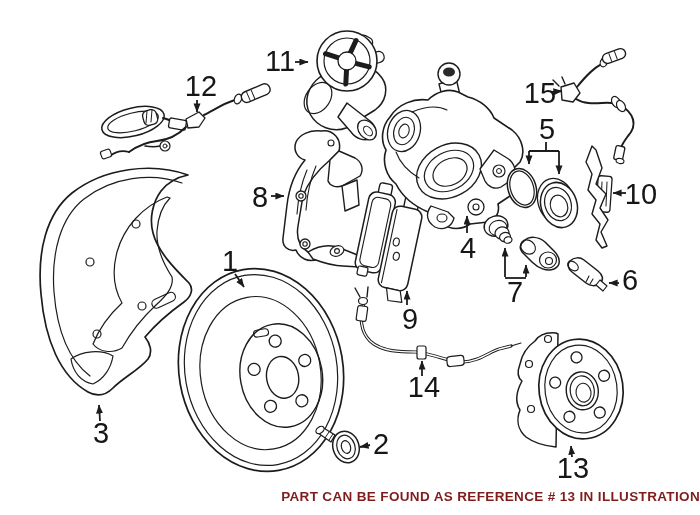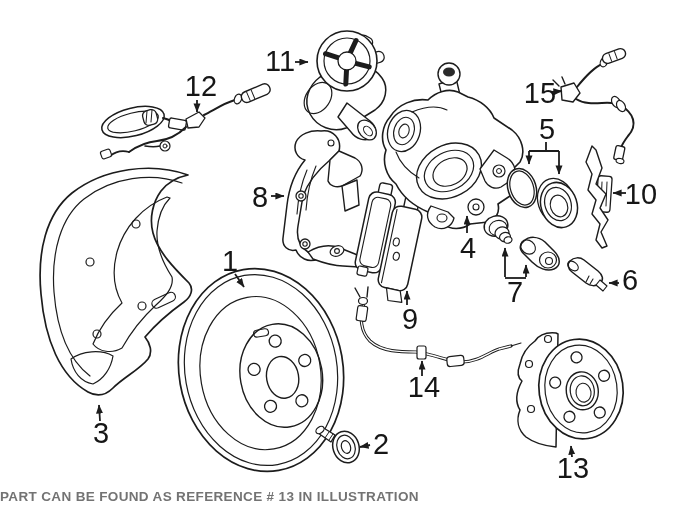--- a/index.html
+++ b/index.html
@@ -1,22 +1,22 @@
 <!DOCTYPE html>
 <html><head>
 <meta charset="utf-8">
 <style>
   html,body{margin:0;padding:0;background:#fff;}
   .stage{position:relative;width:700px;height:515px;background:#fff;overflow:hidden;
          font-family:"Liberation Sans",sans-serif;}
   .stage svg{position:absolute;left:0;top:0;}
   .callout-num{font-family:"Liberation Sans",sans-serif;font-size:29px;fill:#161616;}
-  .note{position:absolute;left:0;top:489px;width:700px;text-align:left;
+  .note{position:absolute;left:0;top:489px;width:700px;text-align:right;
         font-family:"Liberation Sans",sans-serif;font-weight:bold;font-size:13.5px;
-        letter-spacing:.35px;color:#737373;}
+        letter-spacing:.35px;color:#7f1d1d;}
   .ln{stroke:#1c1c1c;fill:none;stroke-linecap:round;stroke-linejoin:round;}
   .w{stroke:#1c1c1c;fill:#fff;stroke-linejoin:round;}
   .arrow{stroke:#1c1c1c;stroke-width:1.8;fill:none;}
 </style>
 </head>
 <body>
 
 <div class="stage">
 <svg width="700" height="515" viewBox="0 0 700 515">
   <defs>

